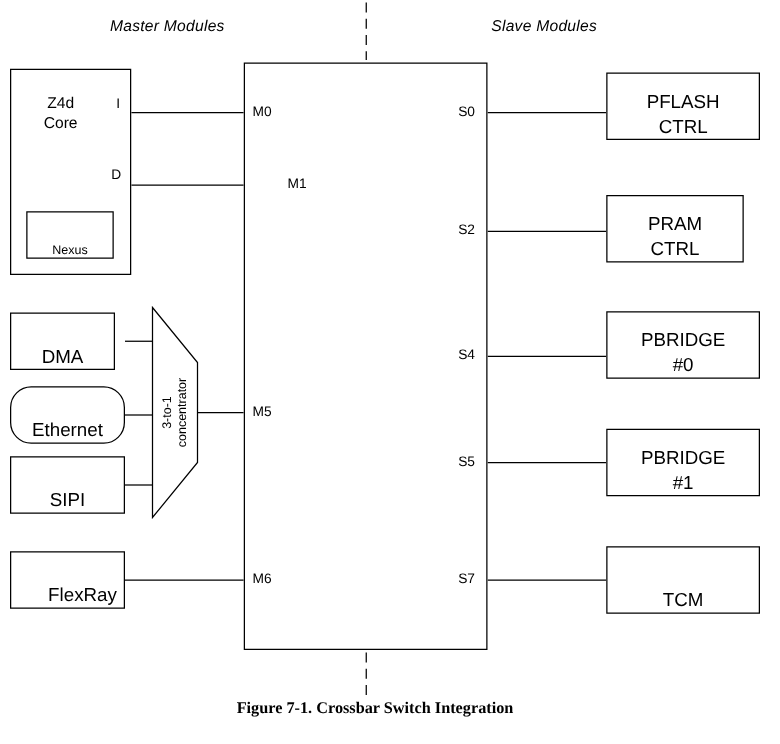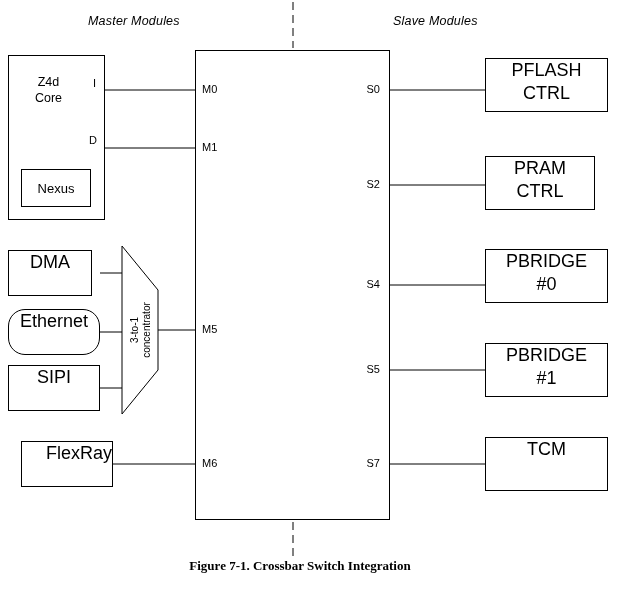--- a/index.html
+++ b/index.html
@@ -26,24 +26,24 @@
     font-size: 12.5px;
     letter-spacing: 0.2px;
     font-style: italic;
   }
 
   .module-box {
     position: absolute;
     background: #fff;
     border: 1px solid #000;
     display: flex;
-    align-items: flex-start;
+    align-items: flex-end;
     justify-content: center;
     text-align: center;
-    font-size: 18px;
+    font-size: 15px;
     line-height: 1.3;
     white-space: pre-line;
   }
 
   .z4d-box {
     position: absolute;
     background: #fff;
     border: 1px solid #000;
   }
   .z4d-label {
@@ -54,23 +54,23 @@
     line-height: 1.3;
     white-space: pre-line;
   }
   .nexus-box {
     position: absolute;
     left: 12px; top: 113px;
     width: 70px; height: 38px;
     background: #fff;
     border: 1px solid #000;
     display: flex;
-    align-items: center;
+    align-items: flex-end;
     justify-content: center;
-    font-size: 13px;
+    font-size: 10px;
   }
 
   .bus-label {
     position: absolute;
     font-size: 11px;
   }
 
   .crossbar-box {
     position: absolute;
     left: 195px; top: 50px;
@@ -160,31 +160,31 @@
 
   <div class="module-box" style="left:8px; top:250px; width:84px; height:46px;">
     <span>DMA</span>
   </div>
   <div class="module-box" style="left:8px; top:309px; width:92px; height:46px;border-radius:17px;">
     <span>Ethernet</span>
   </div>
   <div class="module-box" style="left:8px; top:365px; width:92px; height:46px;">
     <span>SIPI</span>
   </div>
-  <div class="module-box" style="left:21px; top:441px; width:92px; height:46px;padding-left:24px;">
+  <div class="module-box" style="left:8px; top:441px; width:92px; height:46px;padding-left:24px;">
     <span>FlexRay</span>
   </div>
 
   <div class="concentrator-label">3-to-1
 concentrator</div>
 
   <div class="crossbar-box"></div>
 
   <div class="port-label m" style="top:90px;">M0</div>
-  <div class="port-label m" style="top:148px;">M1</div>
+  <div class="port-label m" style="top:148px;margin-left:28px;">M1</div>
   <div class="port-label m" style="top:330px;">M5</div>
   <div class="port-label m" style="top:464px;">M6</div>
 
   <div class="port-label s" style="top:90px;">S0</div>
   <div class="port-label s" style="top:185px;">S2</div>
   <div class="port-label s" style="top:285px;">S4</div>
   <div class="port-label s" style="top:370px;">S5</div>
   <div class="port-label s" style="top:464px;">S7</div>
 
   <div class="module-box" style="left:485px; top:58px; width:123px; height:54px;">

